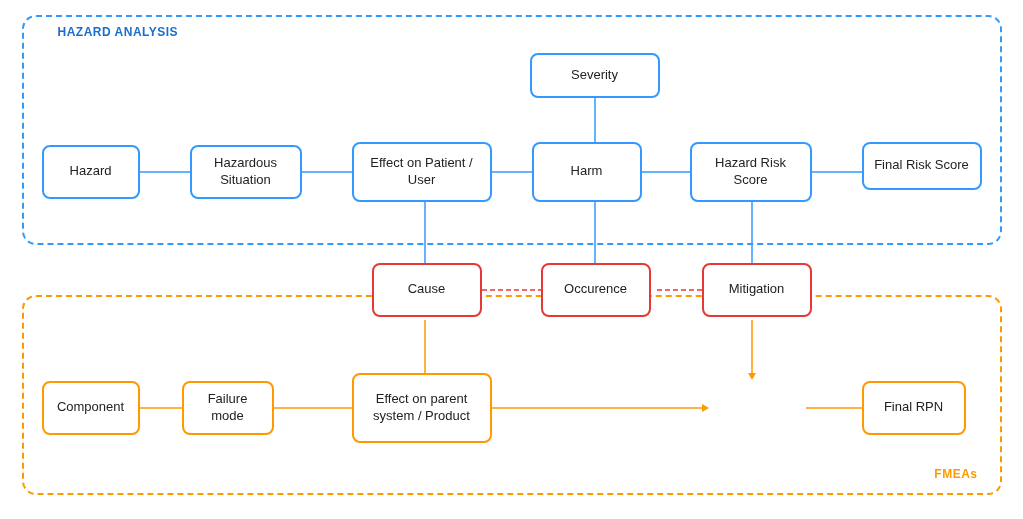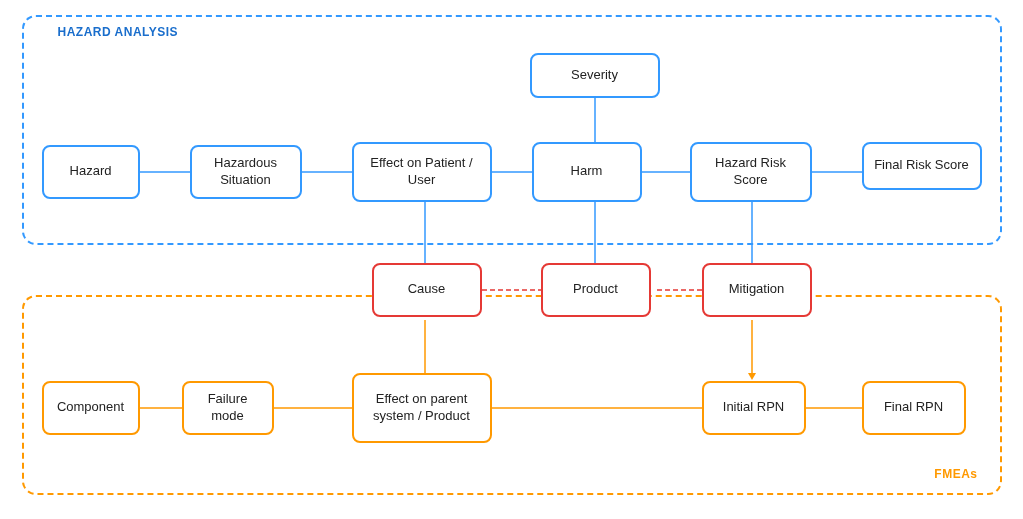--- a/index.html
+++ b/index.html
@@ -188,40 +188,37 @@
 
   <div class="node node-blue" style="left:840px; top:127px; width:120px; height:48px;">
     <span>Final Risk Score</span>
   </div>
 
   <div class="node node-red" style="left:350px; top:248px; width:110px; height:54px;">
     <span>Cause</span>
   </div>
 
   <div class="node node-red" style="left:519px; top:248px; width:110px; height:54px;">
-    <span>Product</span>
+    <span>Occurence</span>
   </div>
 
   <div class="node node-red" style="left:680px; top:248px; width:110px; height:54px;">
     <span>Mitigation</span>
   </div>
 
   <div class="node node-orange" style="left:20px; top:366px; width:98px; height:54px;">
     <span>Component</span>
   </div>
 
   <div class="node node-orange" style="left:160px; top:366px; width:92px; height:54px;">
     <span>Failure mode</span>
   </div>
 
   <div class="node node-orange" style="left:330px; top:358px; width:140px; height:70px;">
     <span>Effect on parent system / Product</span>
   </div>
 
-  <div class="node node-orange" style="left:680px; top:366px; width:104px; height:54px;">
-    <span>Initial RPN</span>
-  </div>
 
   <div class="node node-orange" style="left:840px; top:366px; width:104px; height:54px;">
     <span>Final RPN</span>
   </div>
 
 </div>
 
 </body></html>

